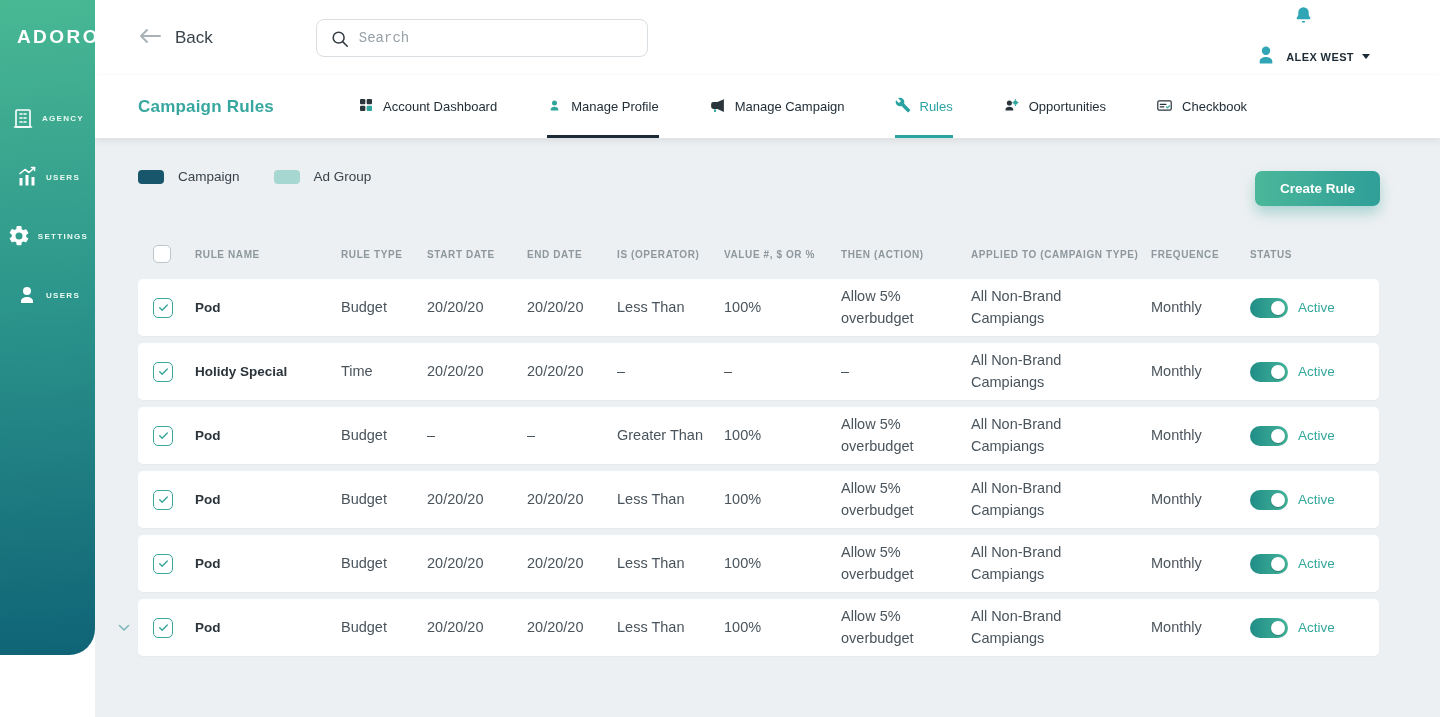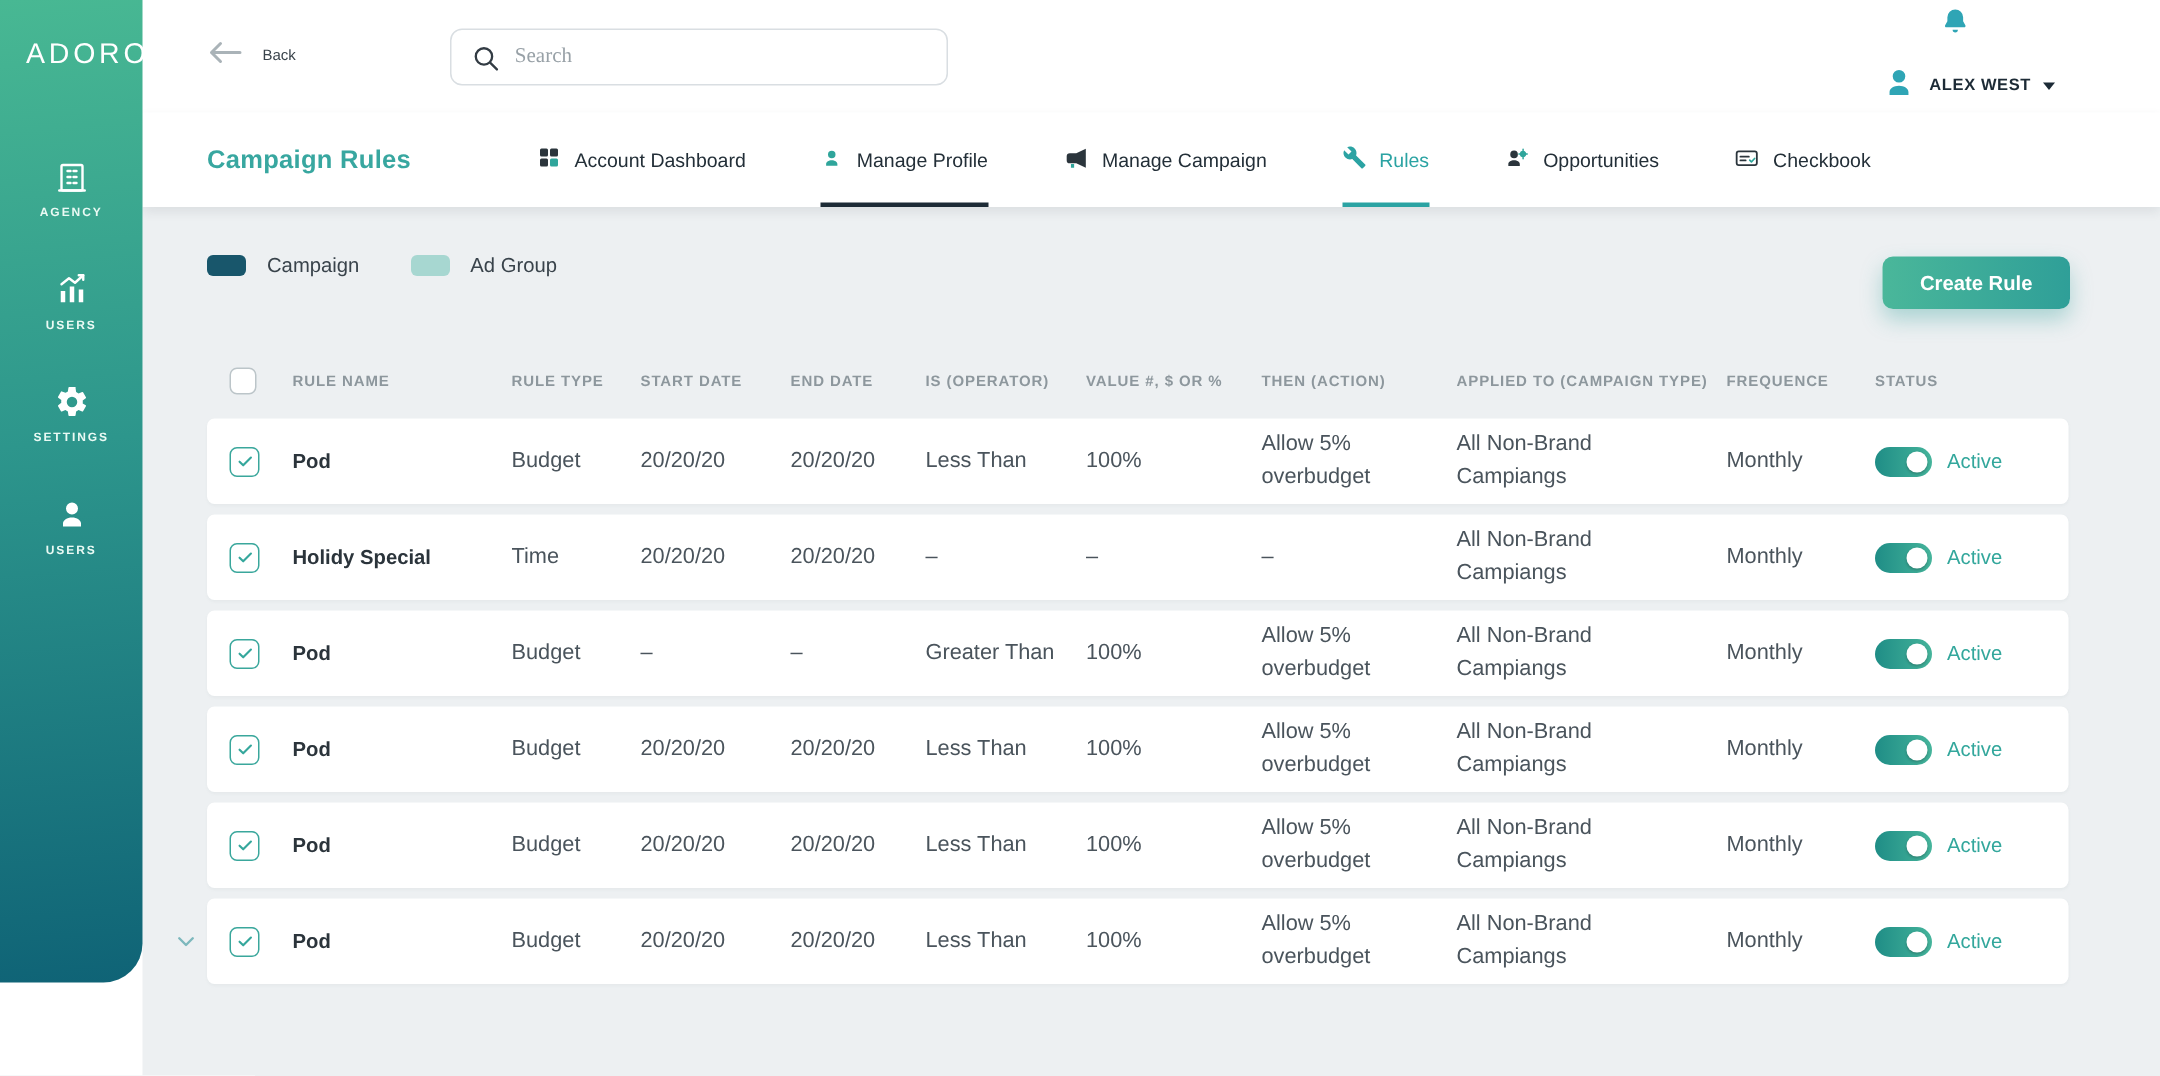--- a/index.html
+++ b/index.html
@@ -8,41 +8,41 @@
     position:relative; background:#ffffff; overflow:hidden;
     font-family:"Liberation Sans", sans-serif; color:#2b353c;
   }
   
   .sidebar {
     position:absolute; left:0; top:0; width:95px; height:655px;
     background:linear-gradient(175deg,#48b893 0%, #2d968c 45%, #0f6376 100%);
     border-radius:0 0 26px 0; z-index:5;
     display:flex; flex-direction:column; align-items:center;
   }
-  .logo { margin-top:26px; color:#fff; font-size:19px; font-weight:400; letter-spacing:2.5px;margin-left:22px; }
+  .logo { margin-top:26px; color:#fff; font-size:19px; font-weight:700; letter-spacing:2.5px;margin-left:22px; }
   .side-nav { margin-top:58px; display:flex; flex-direction:column; gap:35px; align-items:center; }
-  .side-item { display:flex; flex-direction:column; align-items:center; gap:7px; cursor:pointer; }
+  .side-item { display:flex; flex-direction:row; align-items:center; gap:7px; cursor:pointer; }
   .side-item svg { display:block; }
   .side-label { color:#eafaf4; font-size:8px; font-weight:700; letter-spacing:1.3px; }
   
   .header {
     position:absolute; left:95px; top:0; right:0; height:75px; background:#fff;
     display:flex; align-items:center; padding:0 70px 0 43px;
   }
   .back-group { display:flex; align-items:center; gap:13px; cursor:pointer; }
-  .back-label { font-size:10px; color:#39434b; }
+  .back-label { font-size:17px; color:#39434b; }
   .search-box {
     position:relative; margin-left:103px; width:332px; height:38px;
     border:1px solid #d9dee2; border-radius:8px; background:#fff;
     display:flex; align-items:center;
   }
   .search-box svg { position:absolute; left:13px; top:9px; }
   .search-box input {
     border:0; outline:0; background:transparent; width:100%; height:100%;
-    padding-left:42px; font-size:14px; color:#737373; font-family:Liberation Serif, serif;
+    padding-left:42px; font-size:14px; color:#737373; font-family:Liberation Mono, monospace;
   }
   .search-box input::placeholder { color:#98a1a7; }
   .header-right { margin-left:auto; display:flex; align-items:center; gap:12px;flex-direction:column; }
   .bell-wrap { margin-right:18px; cursor:pointer; }
   .user-chip { display:flex; align-items:center; gap:8px; cursor:pointer; }
   .user-name { font-size:11px; font-weight:700; letter-spacing:.4px; color:#1d2b36; }
   .caret { width:0; height:0; border-left:4.5px solid transparent; border-right:4.5px solid transparent; border-top:5px solid #1d2b36; }
   
   .subnav {
     position:absolute; left:95px; top:75px; right:0; height:63px; background:#fff;

